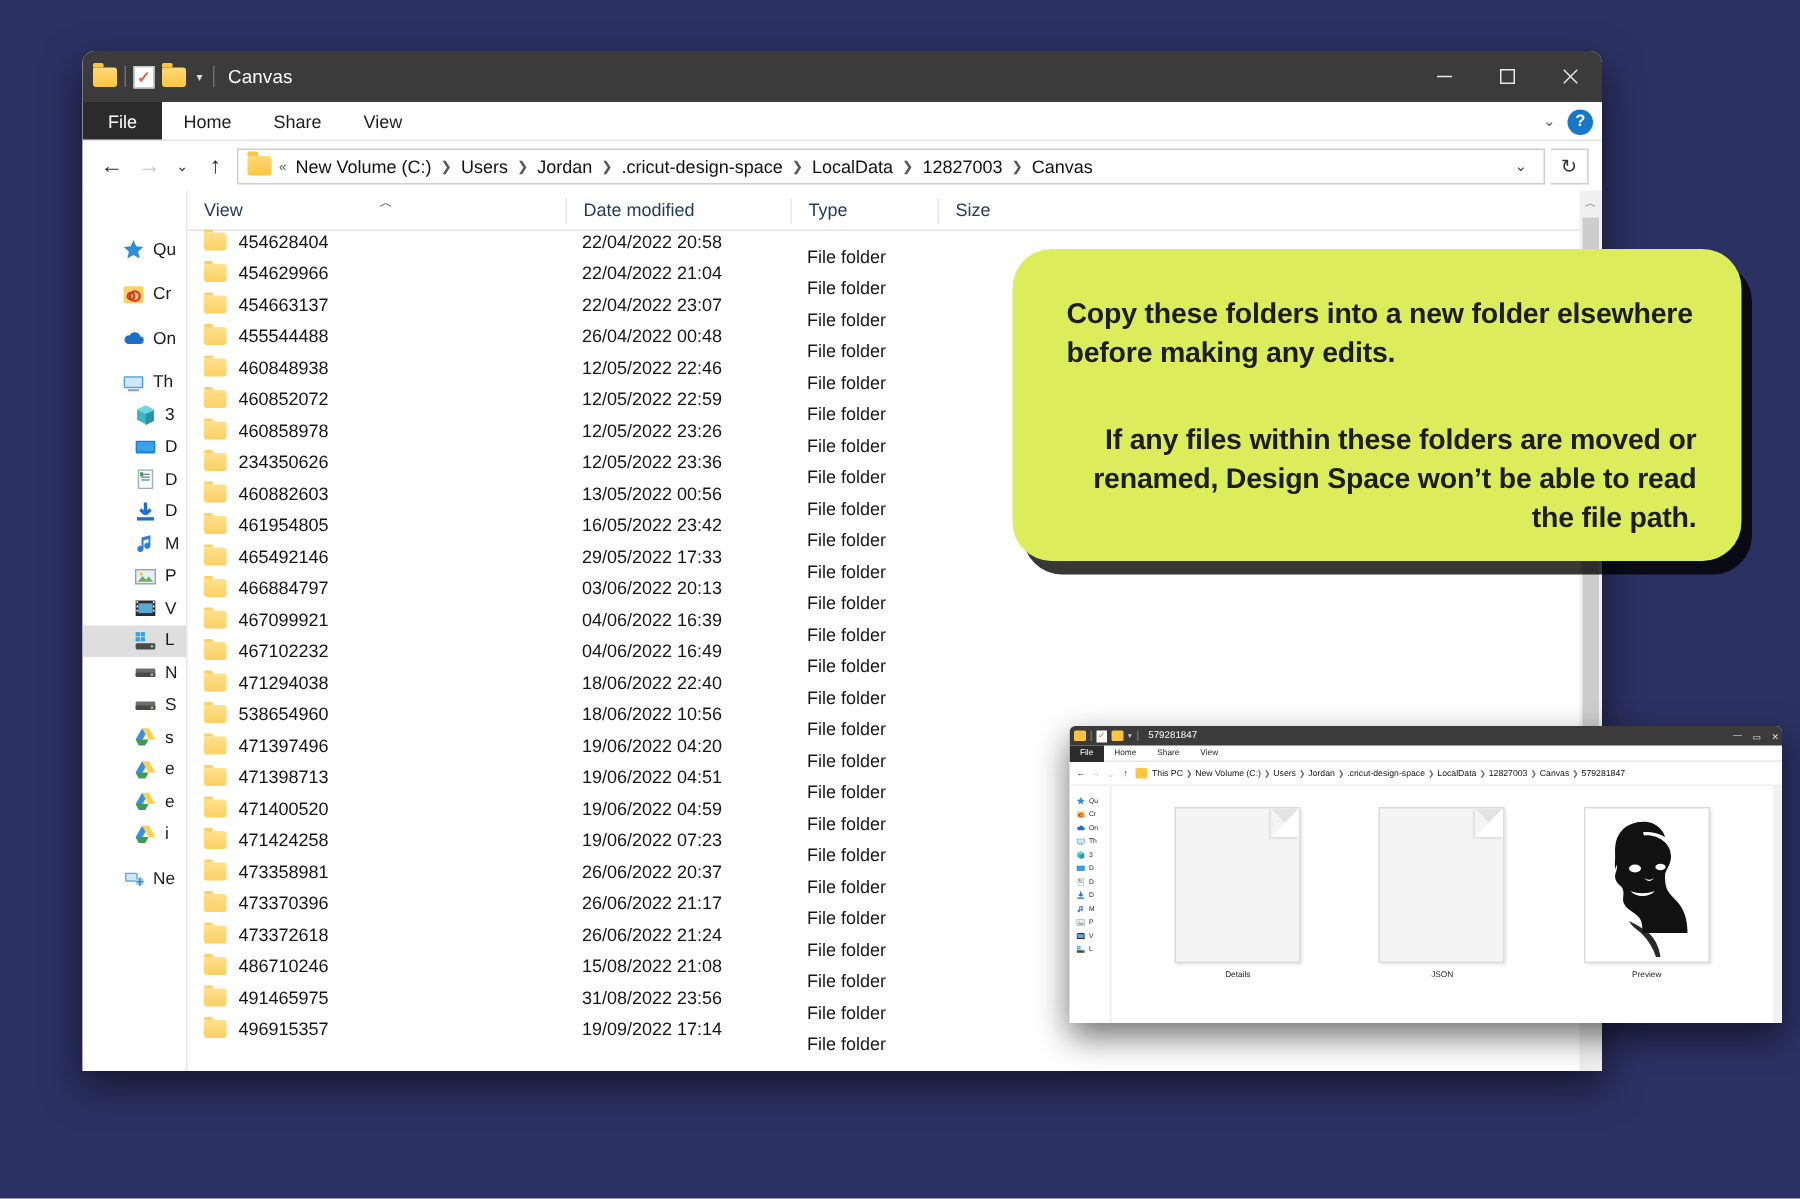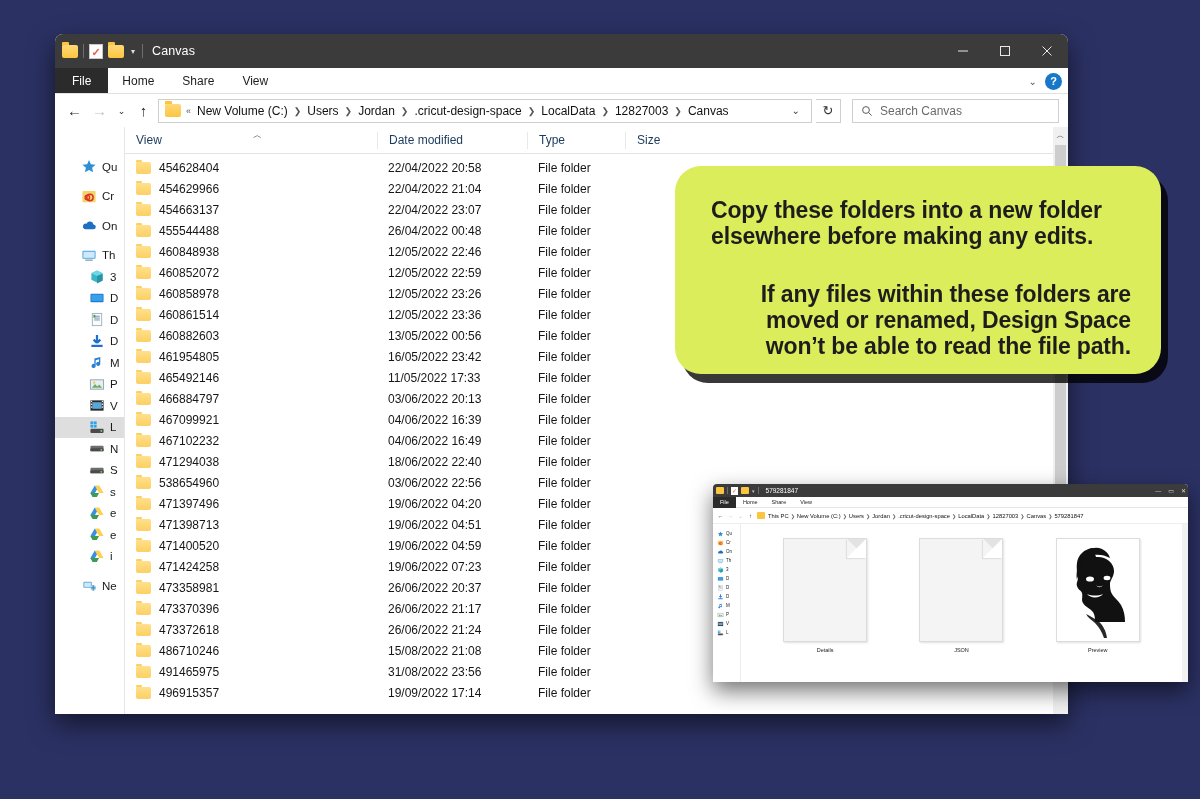--- a/index.html
+++ b/index.html
@@ -120,21 +120,21 @@
   }
   .col { padding-left:11px; border-left:1px solid #e8e8e8; height:17px;
          display:flex; align-items:center; }
   .col:first-child { border-left:none; }
   .c-name { width:252px; }
   .c-date { width:150px; }
   .c-type { width:98px; }
   .c-size { width:80px; }
   .sort-caret { position:absolute; left:128px; top:2px; color:#444; font-size:9px; }
 
-  .row { height:21px; display:flex; align-items:flex-end; font-size:12px; color:#161616; }
+  .row { height:21px; display:flex; align-items:flex-start; font-size:12px; color:#161616; }
   .row .cell { display:flex; align-items:center; }
   .cell-name { width:252px; padding-left:11px; gap:8px; }
   .cell-date { width:150px; padding-left:11px; }
   .cell-type { width:98px; padding-left:11px;margin-top:10px; }
   .cell-size { width:80px; padding-left:11px; }
   .rfolder {
     width:15px;height:12px;flex:none;border-radius:1px 2px 2px 2px;
     background:linear-gradient(#ffe08c,#fcd063); position:relative;
   }
   .rfolder::before{
@@ -151,21 +151,21 @@
   .vs-thumb { width:11px; background:#cdcdcd; margin-top:2px; height:430px; }
 
   
   #callout {
     position:absolute; left:675px; top:166px; width:486px; height:208px;
     background:#dced5c; border-radius:26px;
     box-shadow:7px 9px 0 rgba(0,0,0,.78);
     padding:31px 30px 0 36px;
   }
   #callout p {
-    margin:0; font-size:23px; line-height:26px; font-weight:bold;
+    margin:0; font-size:19px; line-height:26px; font-weight:bold;
     color:#1d1d1d; letter-spacing:-.15px;
   }
   #callout p + p { margin-top:32px;text-align:right; }
 
   
   #nested {
     position:absolute; left:713px; top:484px; width:475px; height:198px;
     background:#fff; border-radius:4px 4px 0 0;
     box-shadow:0 9px 22px rgba(0,0,0,.55); overflow:hidden;
   }
@@ -286,27 +286,20 @@
         <span class="crumb-sep">❯</span>
         <span class="crumb">LocalData</span>
         <span class="crumb-sep">❯</span>
         <span class="crumb">12827003</span>
         <span class="crumb-sep">❯</span>
         <span class="crumb">Canvas</span>
       </div>
       <div class="dd">⌄</div>
     </div>
     <div class="refresh">↻</div>
-    <div class="searchbox">
-      <svg width="12" height="12" viewBox="0 0 12 12">
-        <circle cx="5" cy="5" r="3.4" fill="none" stroke="#5a5a5a" stroke-width="1"></circle>
-        <line x1="7.6" y1="7.6" x2="10.6" y2="10.6" stroke="#5a5a5a" stroke-width="1"></line>
-      </svg>
-      <span class="ph">Search Canvas</span>
-    </div>
   </div>
 
   <div class="ebody">
     <div class="nav-pane" id="nav-pane">
         <div class="nav-gap"></div>
         <div class="nav-item">
           <span class="ni"><svg width="16" height="15" viewBox="0 0 16 16">
               <path d="M8 1l2 4.5 5 .5-3.7 3.3 1.1 4.9L8 11.7 3.6 14.2l1.1-4.9L1 6l5-.5z" fill="#2f8fd6"></path>
             </svg></span>
           <span class="lbl">Qu</span>
@@ -533,21 +526,21 @@
               <span class="rfolder"></span>
               <span>460858978</span>
             </div>
             <div class="cell cell-date">12/05/2022 23:26</div>
             <div class="cell cell-type">File folder</div>
             <div class="cell cell-size"></div>
           </div>
           <div class="row">
             <div class="cell cell-name">
               <span class="rfolder"></span>
-              <span>460861514</span>
+              <span>234350626</span>
             </div>
             <div class="cell cell-date">12/05/2022 23:36</div>
             <div class="cell cell-type">File folder</div>
             <div class="cell cell-size"></div>
           </div>
           <div class="row">
             <div class="cell cell-name">
               <span class="rfolder"></span>
               <span>460882603</span>
             </div>
@@ -562,21 +555,21 @@
             </div>
             <div class="cell cell-date">16/05/2022 23:42</div>
             <div class="cell cell-type">File folder</div>
             <div class="cell cell-size"></div>
           </div>
           <div class="row">
             <div class="cell cell-name">
               <span class="rfolder"></span>
               <span>465492146</span>
             </div>
-            <div class="cell cell-date">11/05/2022 17:33</div>
+            <div class="cell cell-date">29/05/2022 17:33</div>
             <div class="cell cell-type">File folder</div>
             <div class="cell cell-size"></div>
           </div>
           <div class="row">
             <div class="cell cell-name">
               <span class="rfolder"></span>
               <span>466884797</span>
             </div>
             <div class="cell cell-date">03/06/2022 20:13</div>
             <div class="cell cell-type">File folder</div>
@@ -607,21 +600,21 @@
             </div>
             <div class="cell cell-date">18/06/2022 22:40</div>
             <div class="cell cell-type">File folder</div>
             <div class="cell cell-size"></div>
           </div>
           <div class="row">
             <div class="cell cell-name">
               <span class="rfolder"></span>
               <span>538654960</span>
             </div>
-            <div class="cell cell-date">03/06/2022 22:56</div>
+            <div class="cell cell-date">18/06/2022 10:56</div>
             <div class="cell cell-type">File folder</div>
             <div class="cell cell-size"></div>
           </div>
           <div class="row">
             <div class="cell cell-name">
               <span class="rfolder"></span>
               <span>471397496</span>
             </div>
             <div class="cell cell-date">19/06/2022 04:20</div>
             <div class="cell cell-type">File folder</div>

